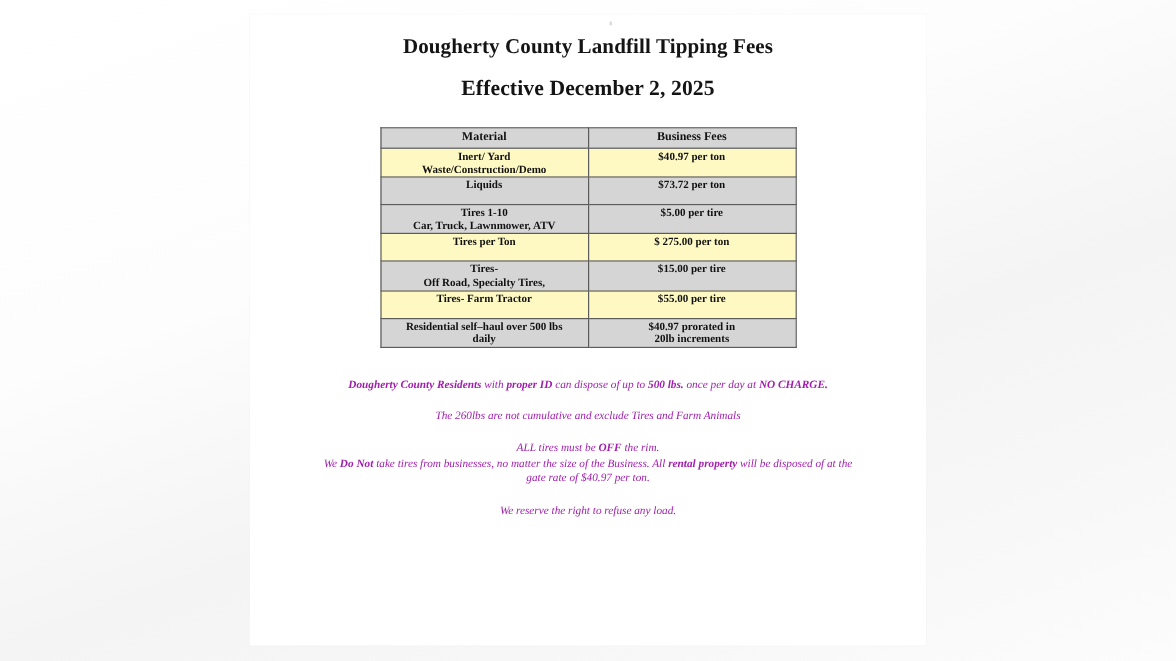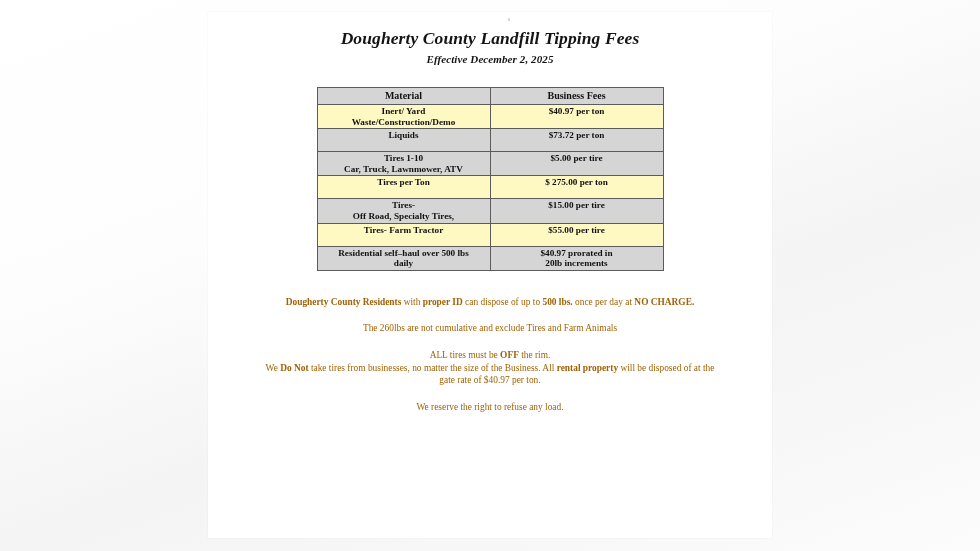--- a/index.html
+++ b/index.html
@@ -44,29 +44,28 @@
     background: #c9c9c9;
     opacity: .7;
   }
 
   
   .doc-title {
     text-align: center;
     font-weight: bold;
     color: #141414;
     letter-spacing: .1px;
-    font-style: italic;
   }
   #title-1 {
     margin-top: 16px;
     font-size: 17.5px;
   }
   #title-2 {
-    margin-top: 4px;
-    font-size: 11px;
+    margin-top: 14px;
+    font-size: 18px;
   }
 
   
   #fee-table-wrap {
     margin-top: 22px;
     display: flex;
     justify-content: center;
   }
   table.fee-table {
     border-collapse: collapse;
@@ -103,21 +102,22 @@
   td .ln { display: block; }
   td.tall { height: 20px; }
 
   
   td.fee { font-weight: bold; }
 
   
   #notes {
     margin: 0 auto;
     width: 452px;
-    color: #a16207;
+    color: #a21caf;
+    font-style: italic;
   }
   .note {
     text-align: center;
     font-size: 9.4px;
     line-height: 12.6px;
   }
   #note-1 { margin-top: 25px; }
   #note-2 { margin-top: 14px; }
   #note-3 { margin-top: 14px; }
   #note-4 { margin-top: 0; }

